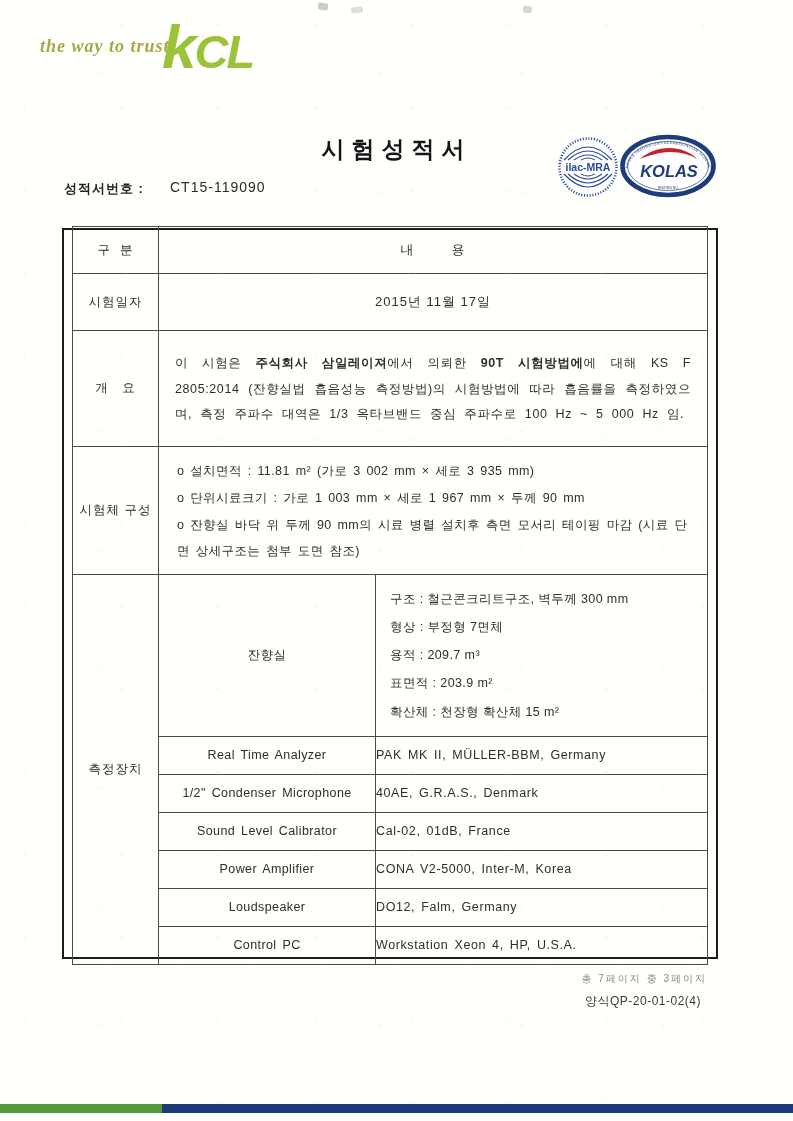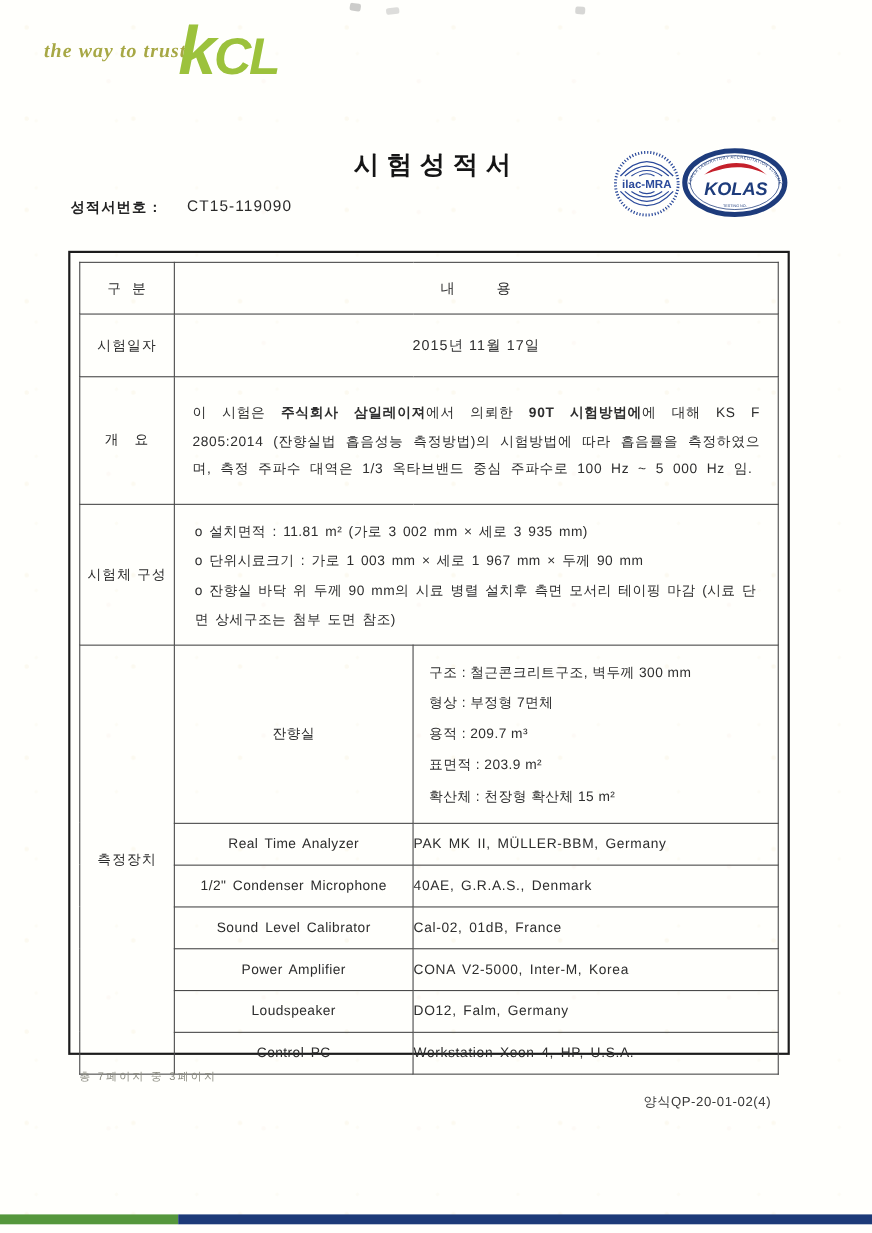--- a/index.html
+++ b/index.html
@@ -59,21 +59,21 @@
   .seal-ilac  { left: 557px; top: 136px; }
   .seal-kolas { left: 619px; top: 134px; }
 
   
   .outer-frame {
     position: absolute; left: 62px; top: 228px;
     width: 656px; height: 731px;
     border: 2px solid #1c1c1c;
   }
   table.report-table {
-    position: absolute; left: 72px; top: 238px;
+    position: absolute; left: 72px; top: 226px;
     width: 635px; border-collapse: collapse; table-layout: fixed;
     font-size: 12.5px; color: #2e2e2e; padding-left: 38px;
   }
   .report-table td {
     border: 1px solid #4a4a4a;
     vertical-align: middle;
     padding: 0;
   }
   .r-head   td { height: 47px; }
   .r-date   td { height: 57px; }
@@ -97,21 +97,21 @@
   .bullets div { text-align: left; }
 
   .reverb-details { padding: 10px 14px; line-height: 2.25; letter-spacing: .4px; }
 
   .dev-name { text-align: center; letter-spacing: .4px; word-spacing: 2px; color: #2d2d2d; }
   .dev-val  { padding-left: 14px; letter-spacing: .6px; word-spacing: 2px; color: #2d2d2d; }
 
   
   .footer-page-info {
     position: absolute; left: 72px; top: 972px; width: 635px;
-    text-align: left; font-size: 10px; color: #8b8b80; letter-spacing: 2px;
+    text-align: right; font-size: 10px; color: #8b8b80; letter-spacing: 2px;
   }
   .footer-form-no {
     position: absolute; right: 92px; top: 993px;
     font-size: 12px; color: #3a3a3a; letter-spacing: .5px;
   }
 
   .bottom-bar { position: absolute; left: 0; top: 1104px; width: 793px; height: 9px; }
   .bar-green { position: absolute; left: 0; top: 0; width: 162px; height: 9px; }
   .bar-blue  { position: absolute; left: 162px; top: 0; width: 631px; height: 9px; }
 </style>

